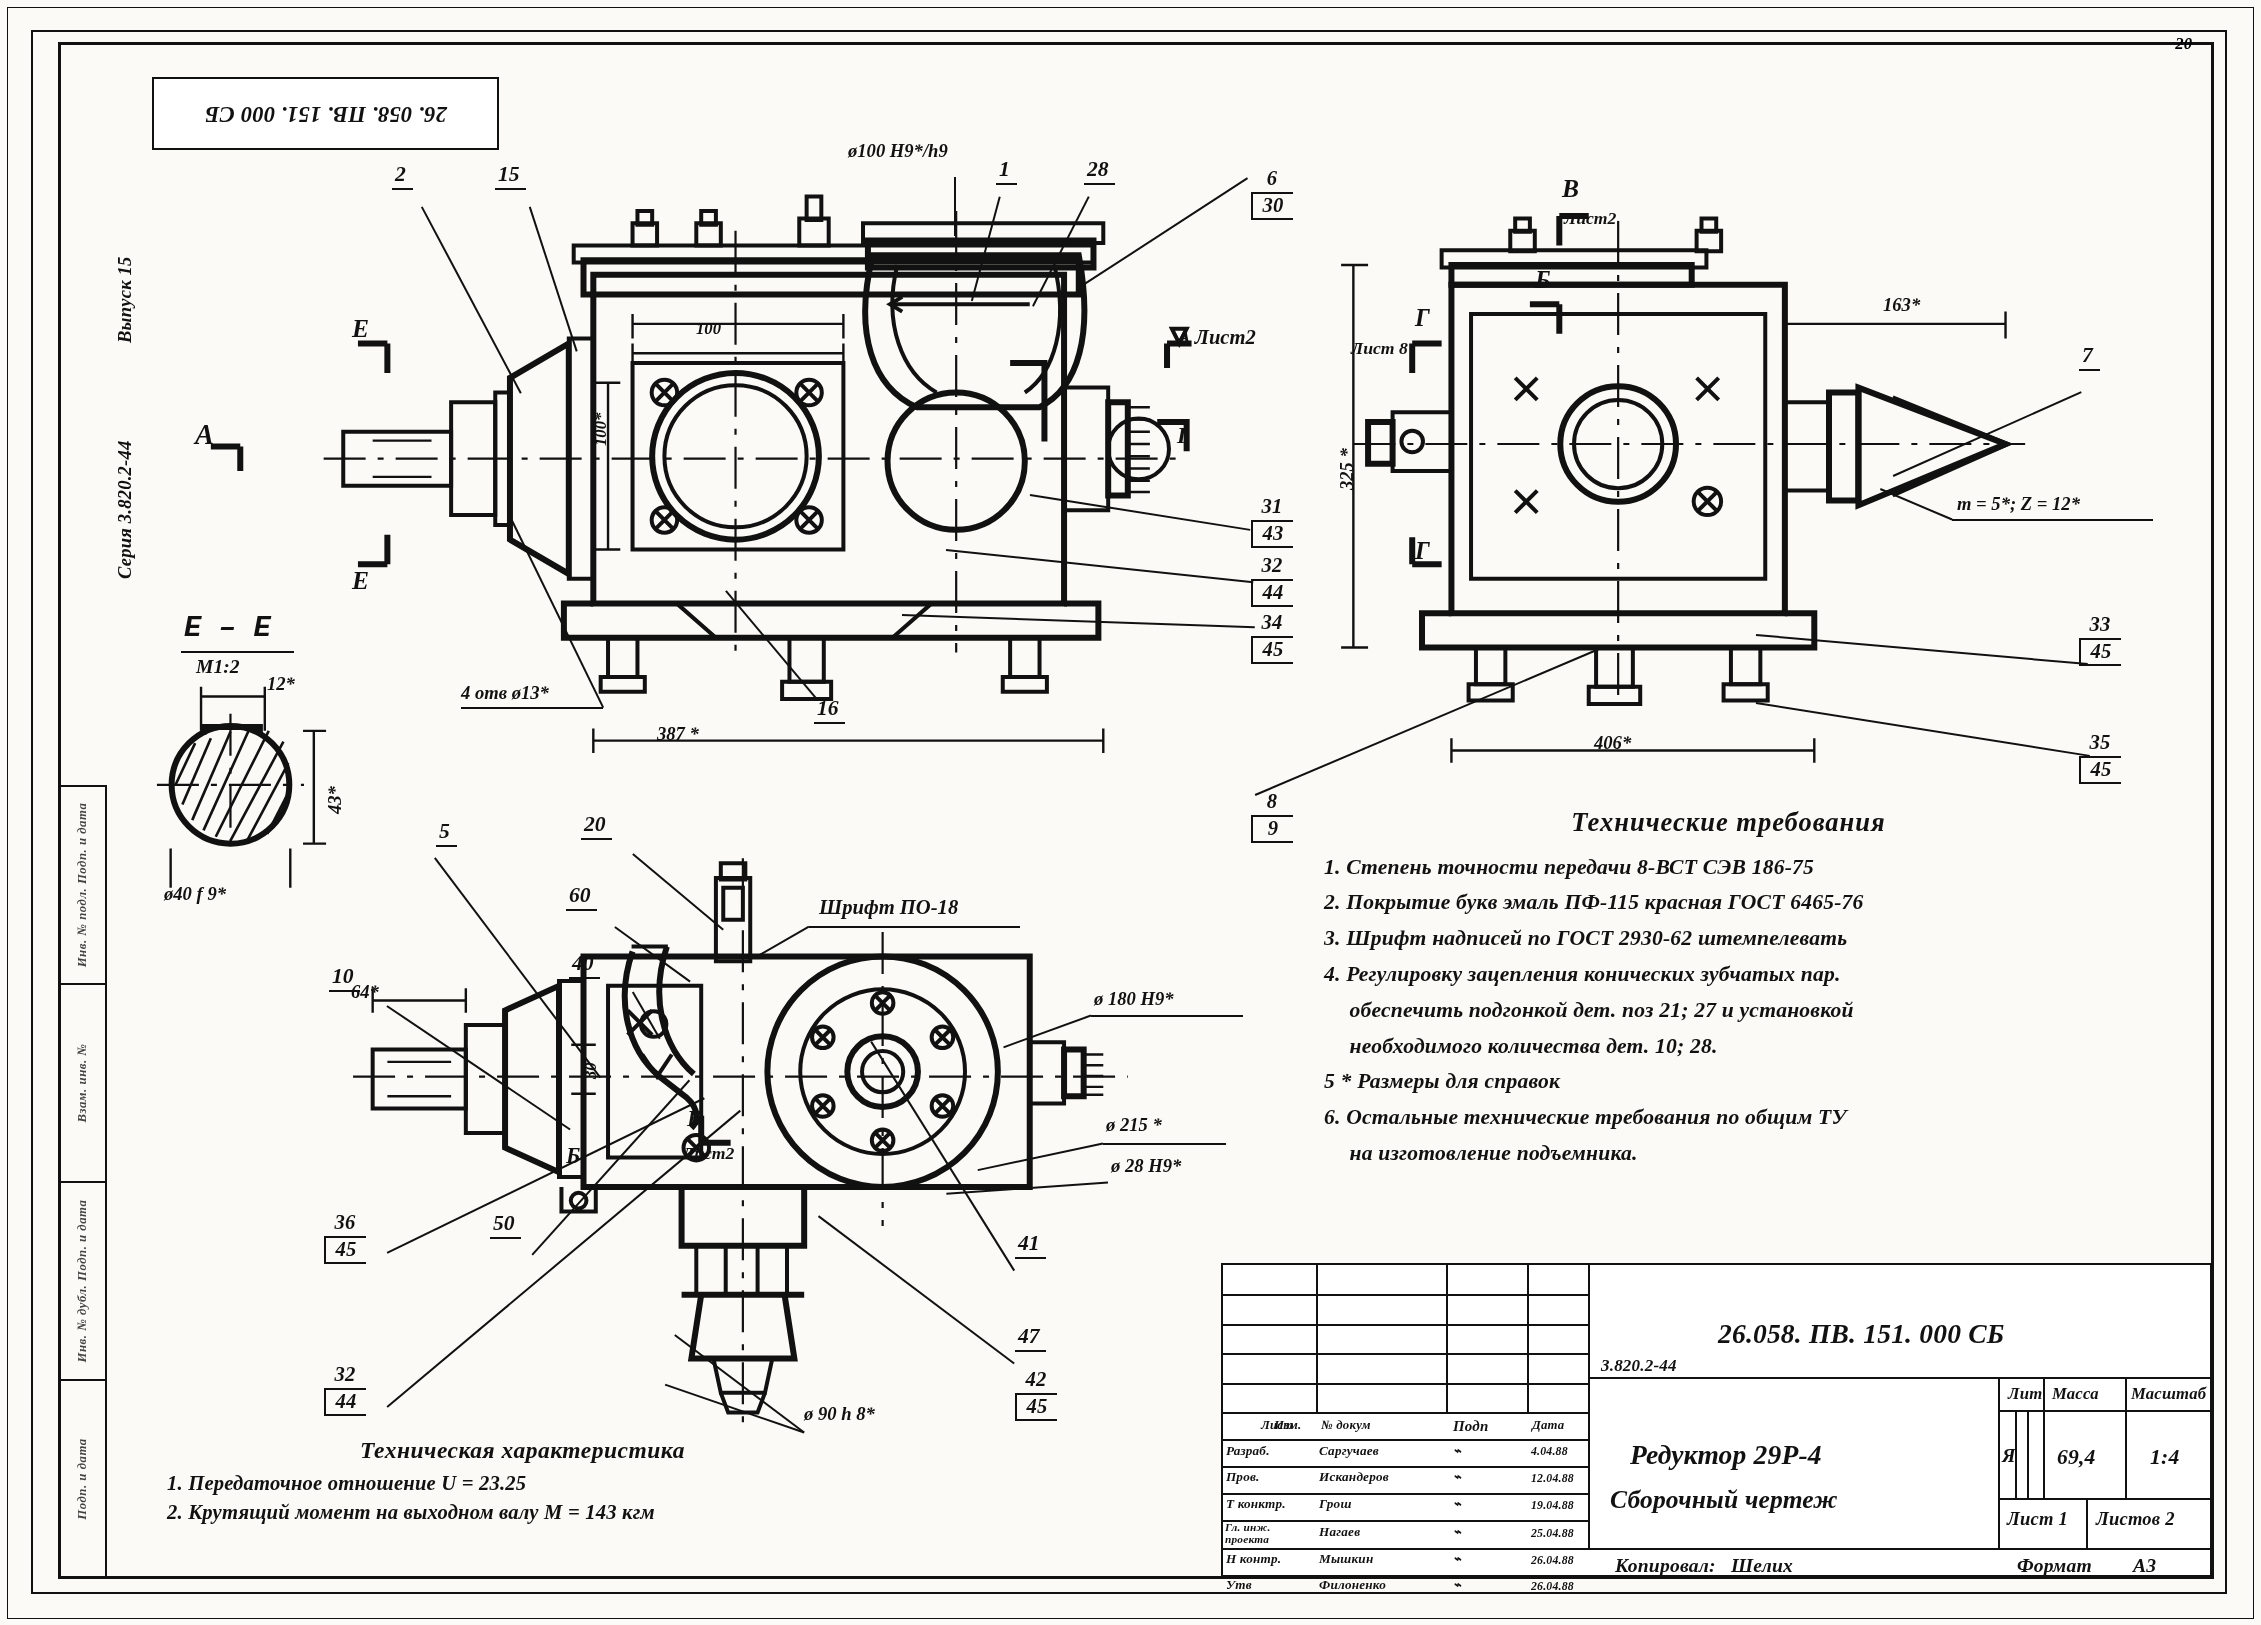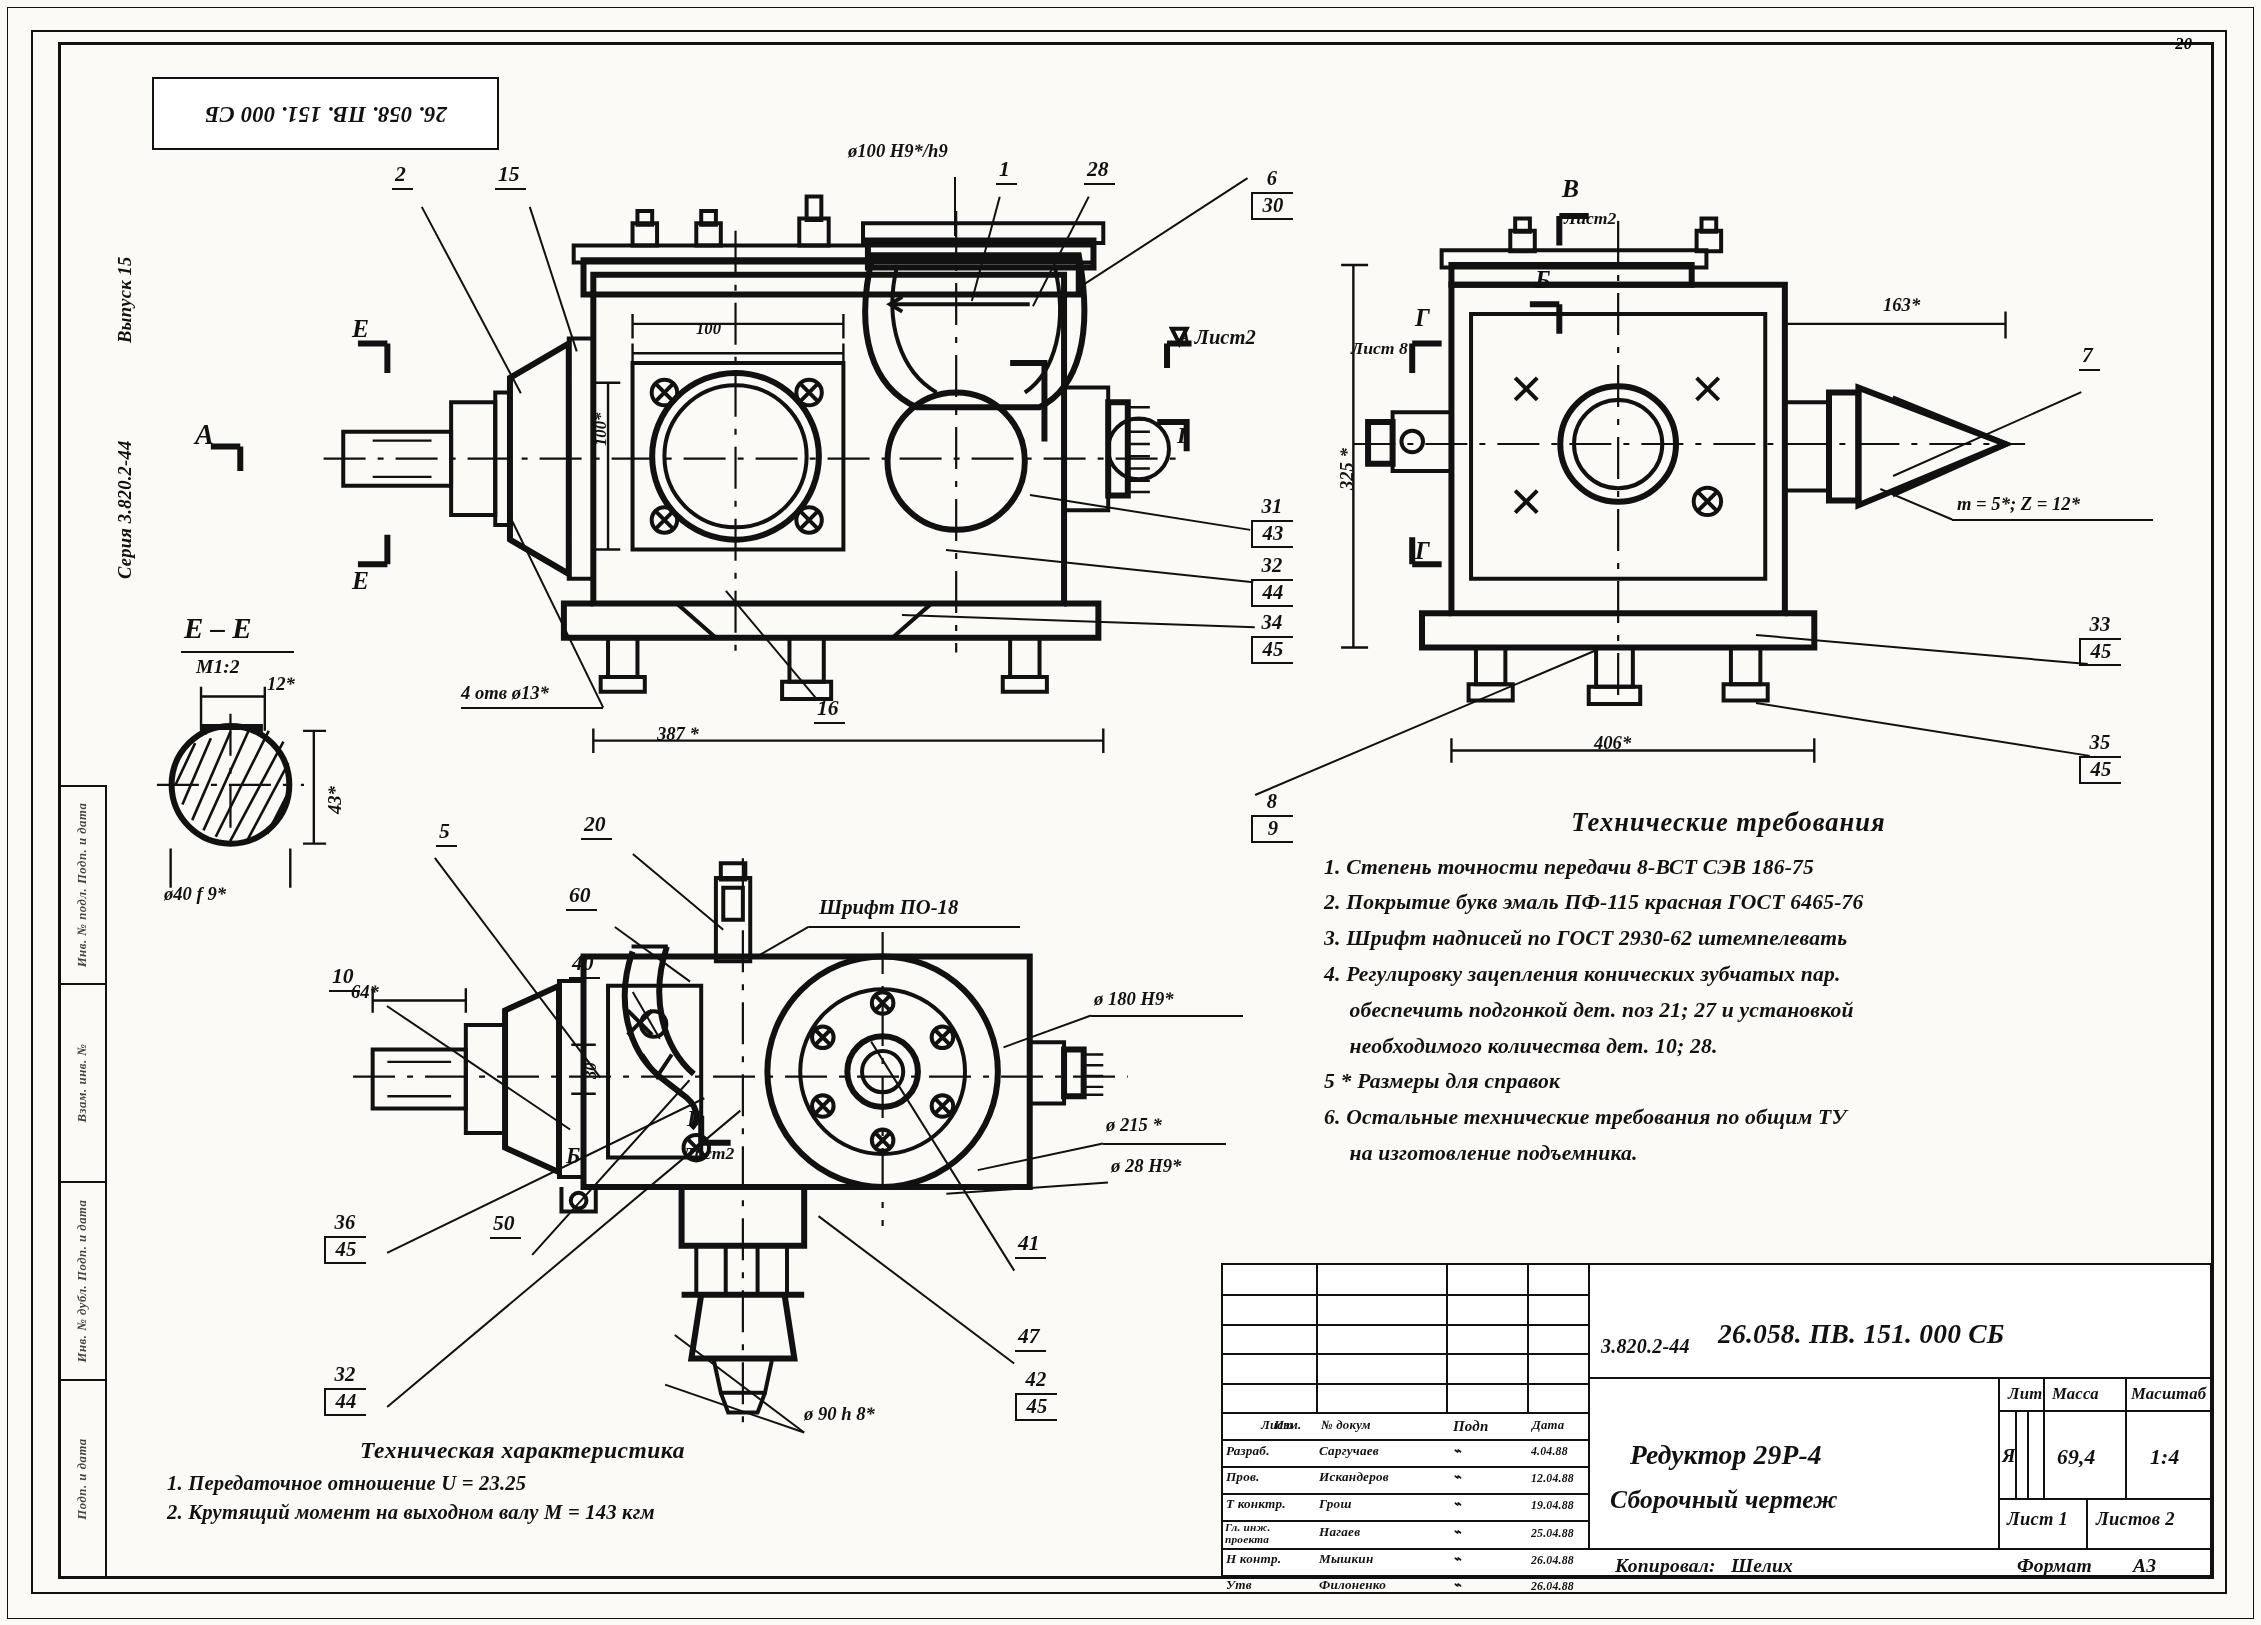--- a/index.html
+++ b/index.html
@@ -457,21 +457,21 @@
     <div class="num boxed">45</div>
   </div>
   <div class="diag" style="left:902px;top:614px;width:353px;transform:rotate(2deg);"></div>
 
   <div class="stack" style="left:1251px;top:790px;">
     <div class="num">8</div>
     <div class="num boxed">9</div>
   </div>
   <div class="diag" style="left:1255px;top:794px;width:373px;transform:rotate(-23deg);"></div>
 
-  <div class="note" style="left:184px;top:612px;font-size:29px;">E – E</div>
+  <div class="note" style="left:184px;top:612px;font-size:29px;font-family:Liberation Mono, monospace;">E – E</div>
   <div class="ld ldh" style="left:181px;top:651px;width:113px;"></div>
   <div class="note" style="left:196px;top:656px;font-size:19.6px;">М1:2</div>
   <div class="dim" style="left:267px;top:673px;">12*</div>
   <div class="dim" style="left:324px;top:814px;transform:rotate(-90deg);transform-origin:left top;">43*</div>
   <div class="dim" style="left:164px;top:883px;">ø40 f 9*</div>
 
   <div class="note" style="left:1562px;top:174px;font-size:25.5px;">В</div>
   <div class="note" style="left:1564px;top:208px;font-size:17.7px;">Лист2</div>
   <div class="note" style="left:1415px;top:304px;font-size:24.5px;">Г</div>
   <div class="note" style="left:1351px;top:338px;font-size:17.7px;">Лист 8</div>
@@ -611,21 +611,21 @@
     <div class="grid-line" style="left:0;top:29px;width:365px;height:1.5px;"></div>
     <div class="grid-line" style="left:0;top:59px;width:365px;height:1.5px;"></div>
     <div class="grid-line" style="left:0;top:88px;width:365px;height:1.5px;"></div>
     <div class="grid-line" style="left:0;top:118px;width:365px;height:1.5px;"></div>
     <div class="grid-line" style="left:0;top:147px;width:365px;height:2px;"></div>
     <div class="grid-line" style="left:93px;top:0;width:1.5px;height:147px;"></div>
     <div class="grid-line" style="left:223px;top:0;width:1.5px;height:147px;"></div>
     <div class="grid-line" style="left:304px;top:0;width:1.5px;height:147px;"></div>
     <div class="grid-line" style="left:365px;top:0;width:2px;height:284px;"></div>
 
-    <div class="hand" style="position:absolute;left:378px;top:70px;font-size:20px;">3.820.2-44</div>
+    <div class="hand" style="position:absolute;left:378px;top:91px;font-size:17px;">3.820.2-44</div>
     <div class="hand" style="position:absolute;left:495px;top:53px;font-size:27.5px;white-space:nowrap;">26.058. ПВ. 151. 000 СБ</div>
     <div class="grid-line" style="left:365px;top:112px;width:625px;height:2px;"></div>
 
     <div class="grid-line" style="left:0;top:174px;width:365px;height:1.5px;"></div>
     <div class="grid-line" style="left:0;top:201px;width:365px;height:1.5px;"></div>
     <div class="grid-line" style="left:0;top:228px;width:365px;height:1.5px;"></div>
     <div class="grid-line" style="left:0;top:255px;width:365px;height:1.5px;"></div>
     <div class="grid-line" style="left:0;top:283px;width:991px;height:2px;"></div>
 
     <div class="hand" style="position:absolute;left:2.9px;top:153px;font-size:12.8px;margin-left:48px;">Изм.</div>

